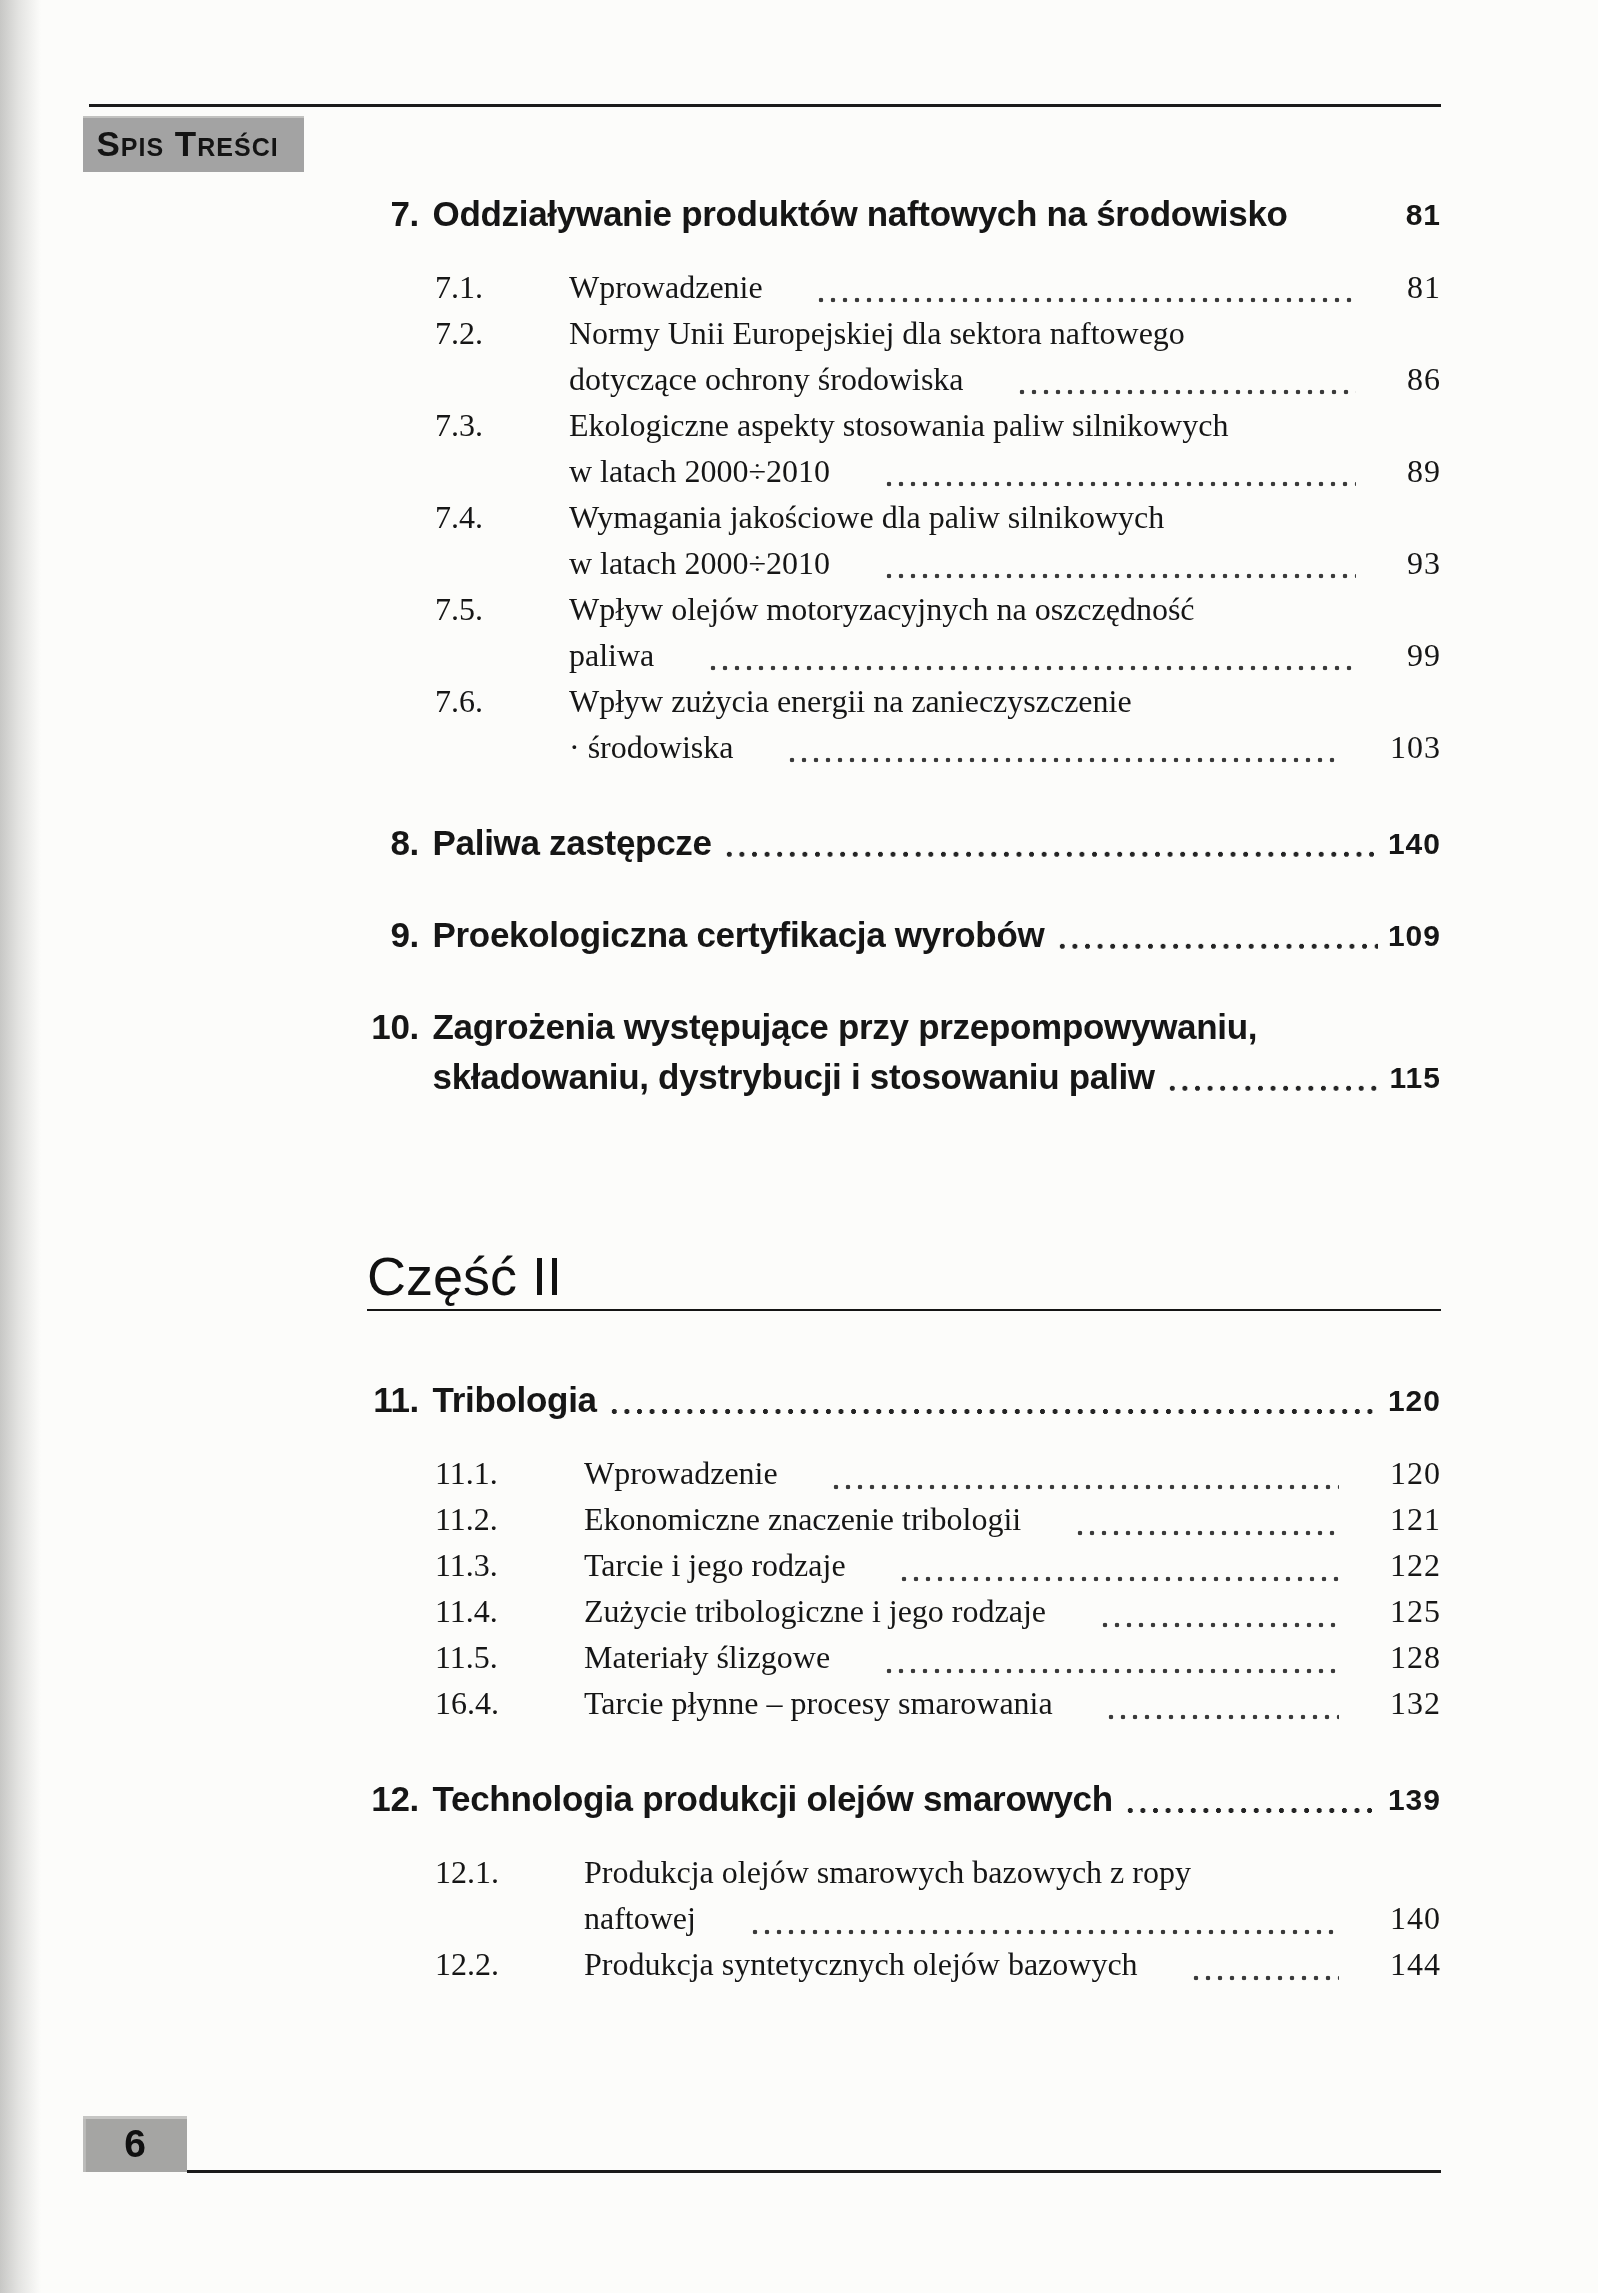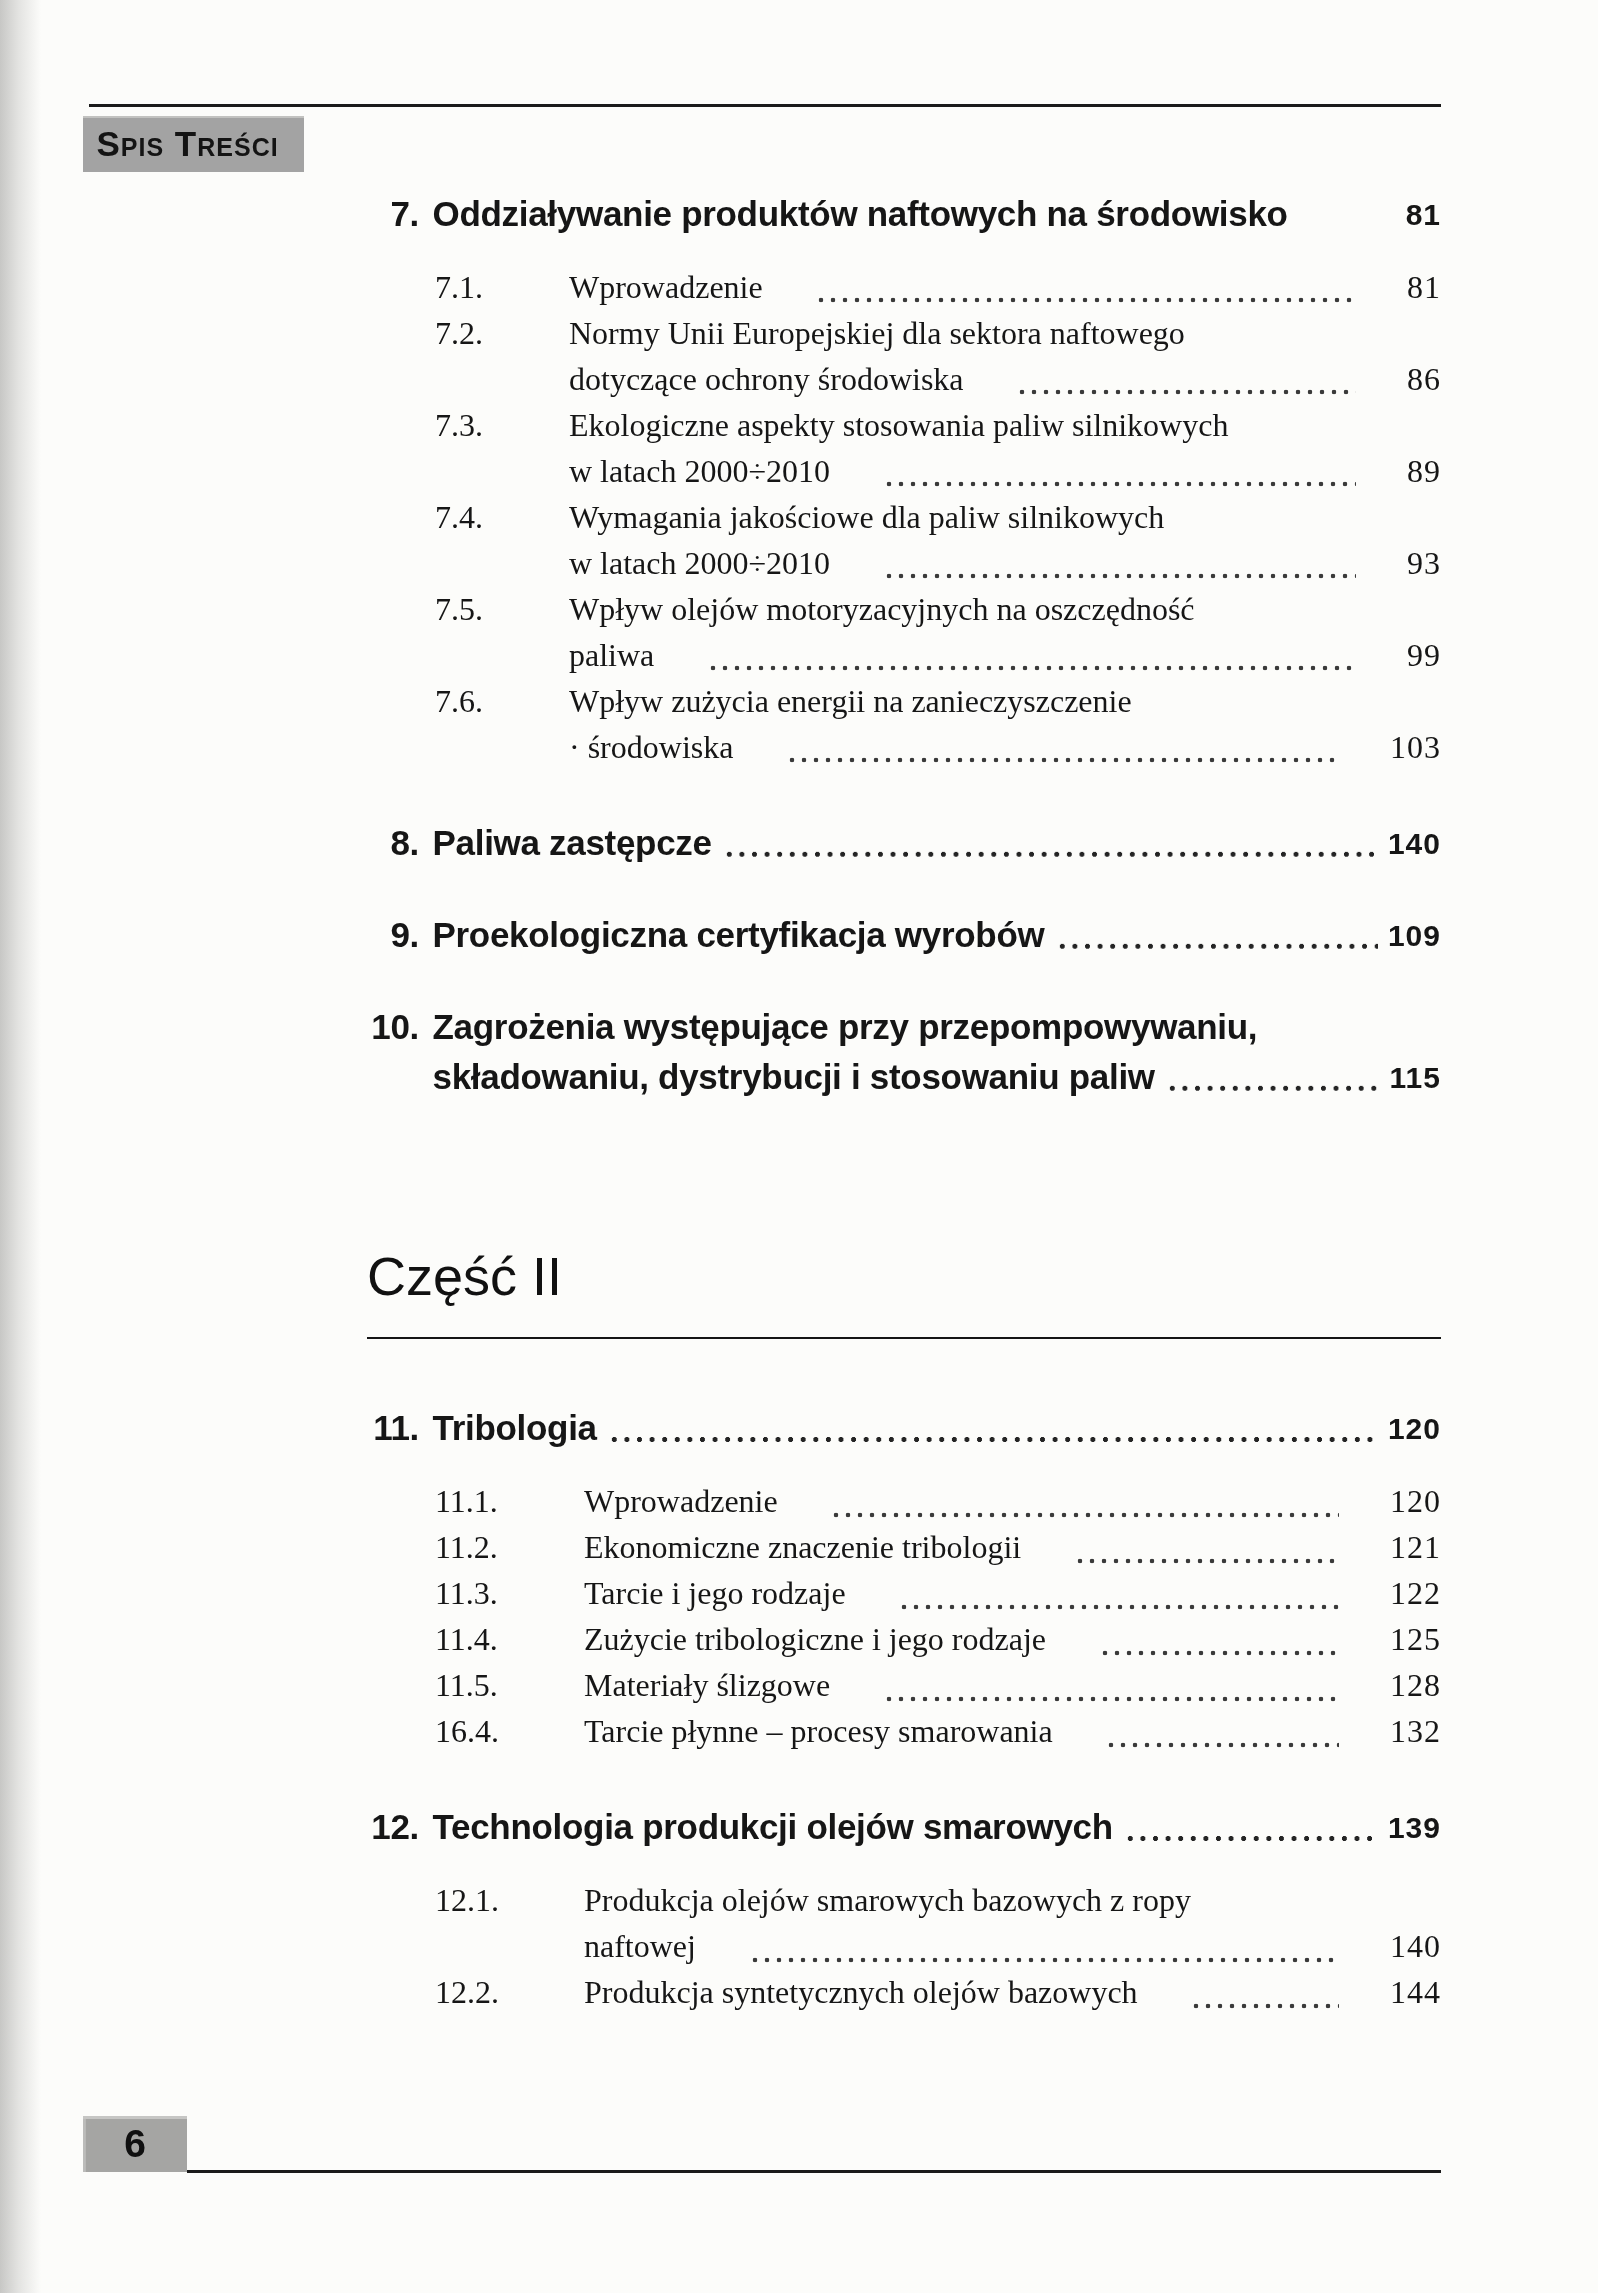--- a/index.html
+++ b/index.html
@@ -56,21 +56,21 @@
   }
   .ch-dots{
     background-image:radial-gradient(circle,#242424 2.2px,rgba(0,0,0,0) 2.8px);
     background-size:12.6px 12.6px;margin-bottom:7.7px;
   }
   .spacer{flex:1;}
   .part-heading{
     margin-top:145px;margin-bottom:64px;
     font-family:"Liberation Sans","DejaVu Sans",sans-serif;
     font-weight:400;font-size:54px;line-height:1.1;color:#111;
-    padding-bottom:31px;border-bottom:2.9px solid #151515;
+    padding-bottom:3px;border-bottom:2.9px solid #151515;
   }
   .footer-badge{
     position:absolute;left:83px;top:2116px;width:104px;height:56px;
     background:#a5a5a3;color:#101010;
     display:flex;align-items:center;justify-content:center;
     font-family:"Liberation Sans","DejaVu Sans",sans-serif;
     font-weight:700;font-size:39px;
     box-shadow:inset 0 2.9px 0 #c6c6c4, inset 2.9px 0 0 #bcbcba;
   }
   .bottom-rule{

